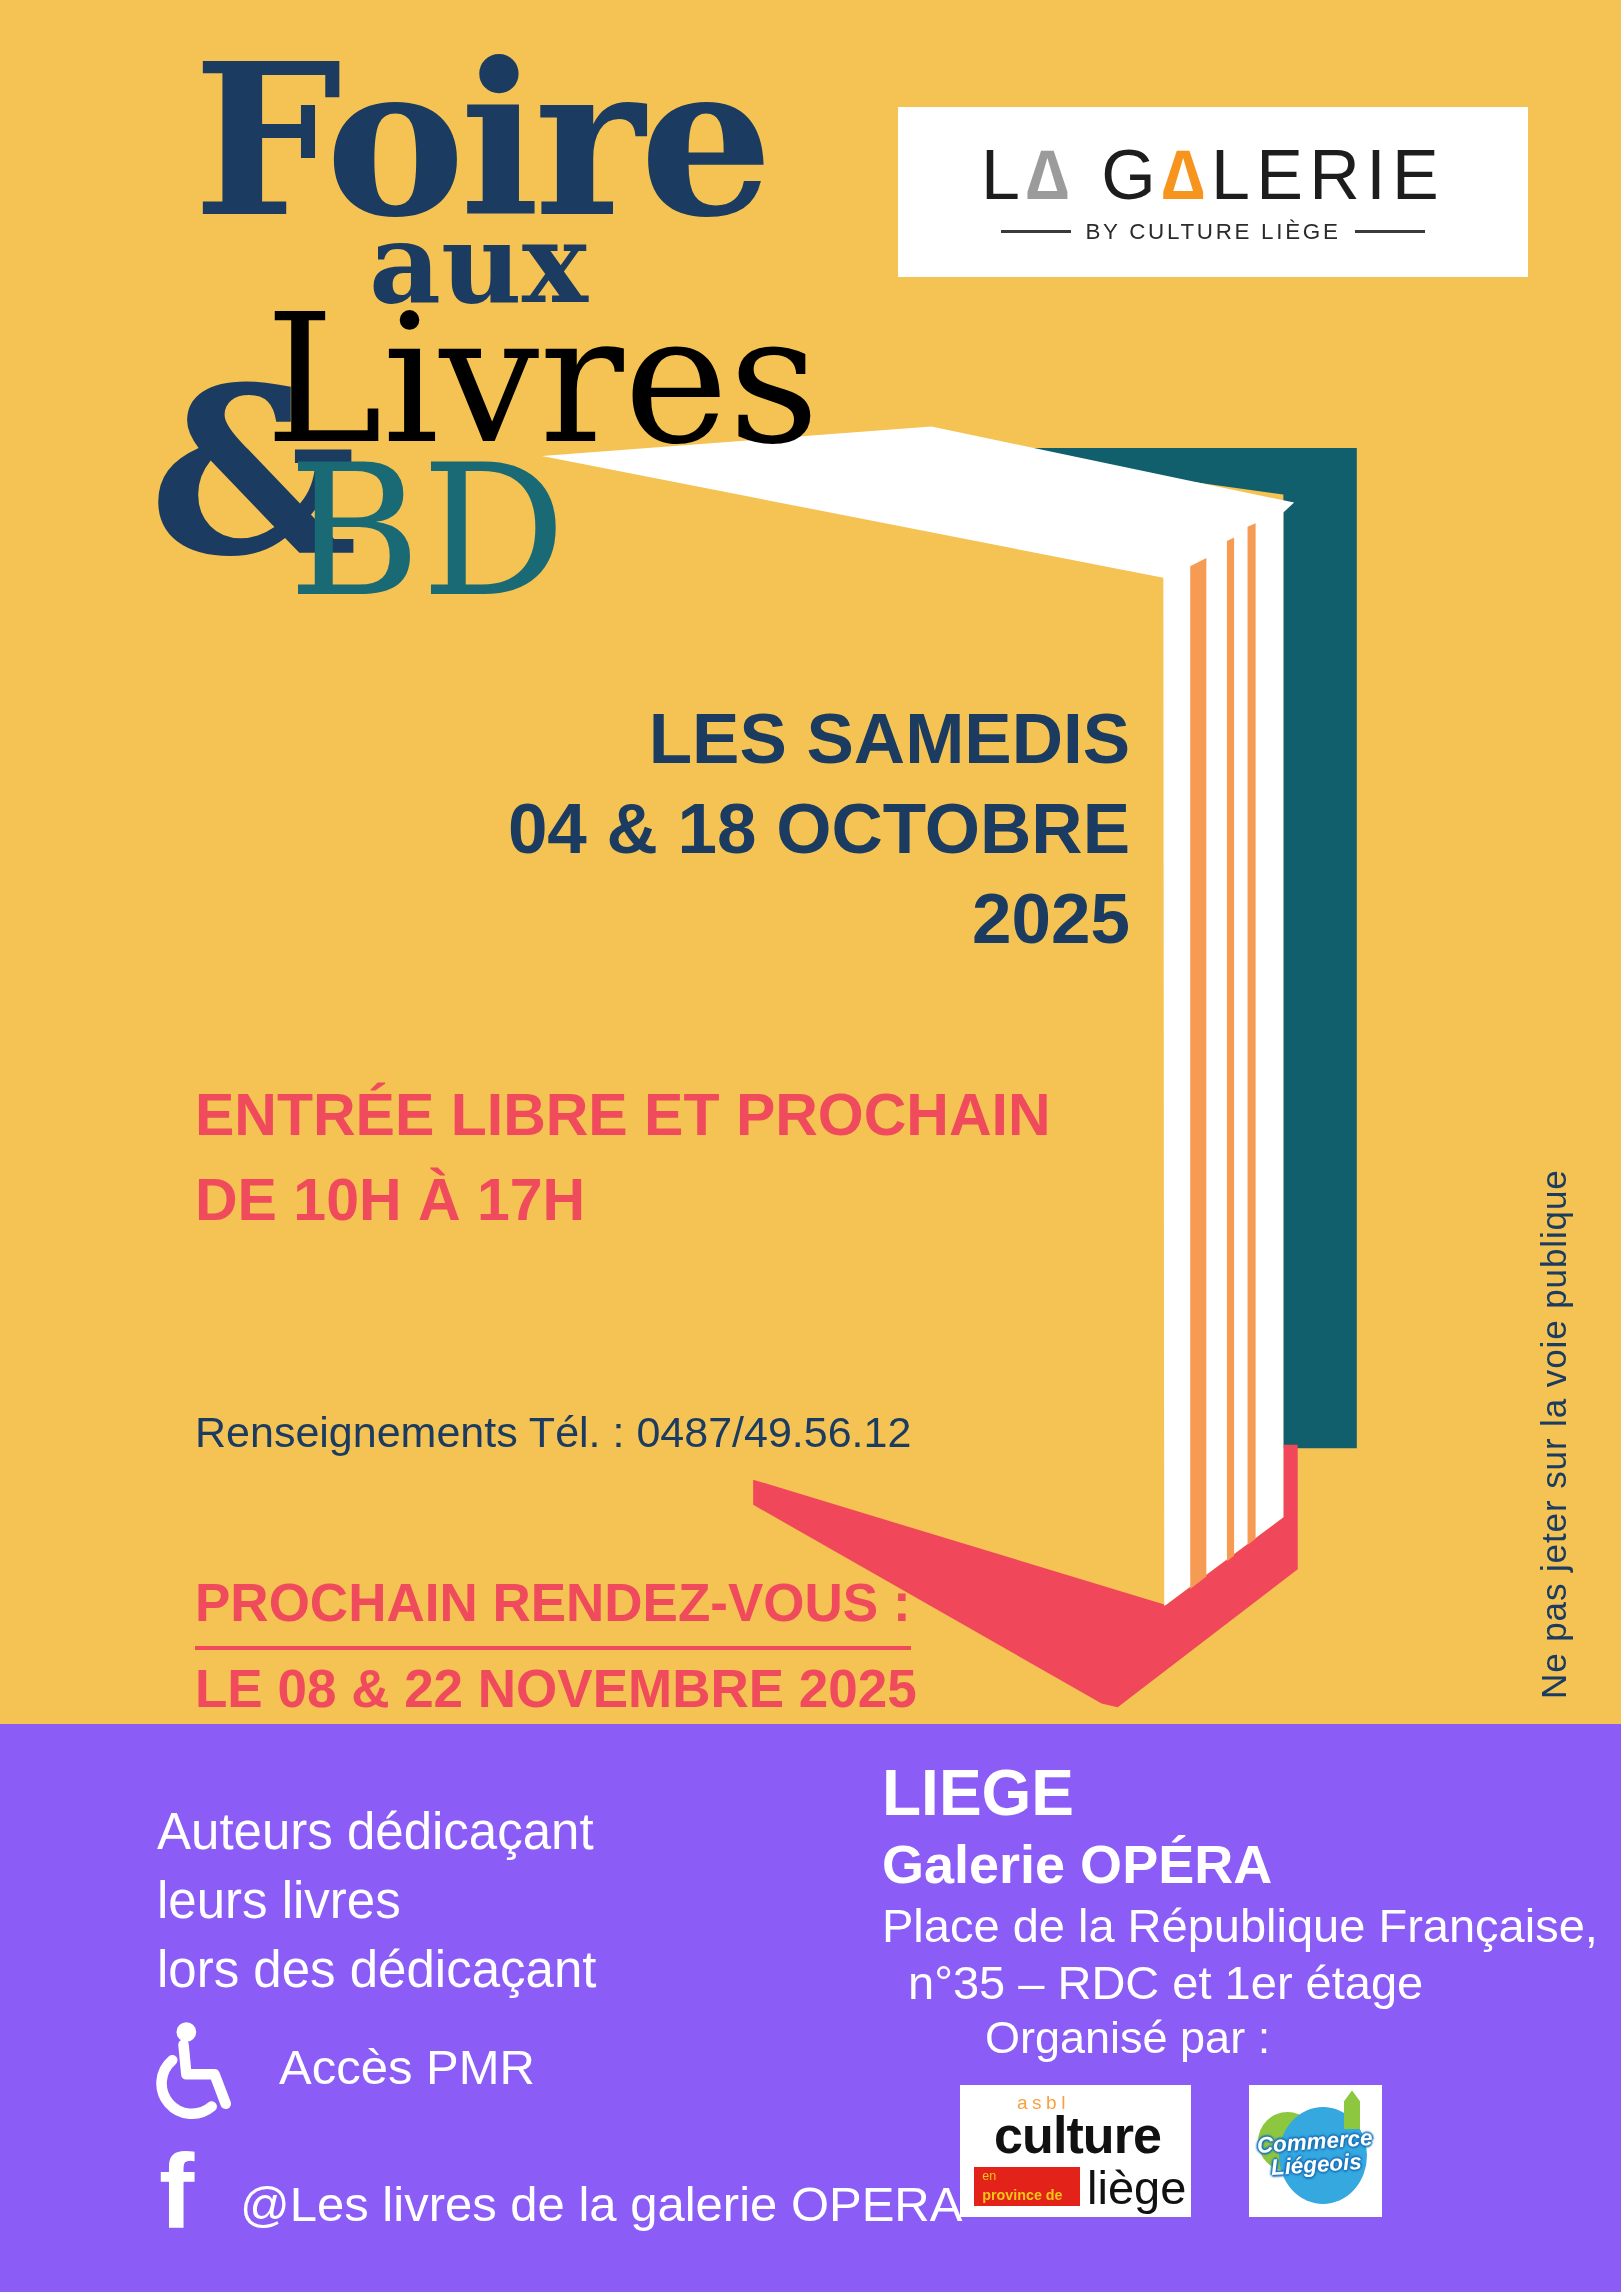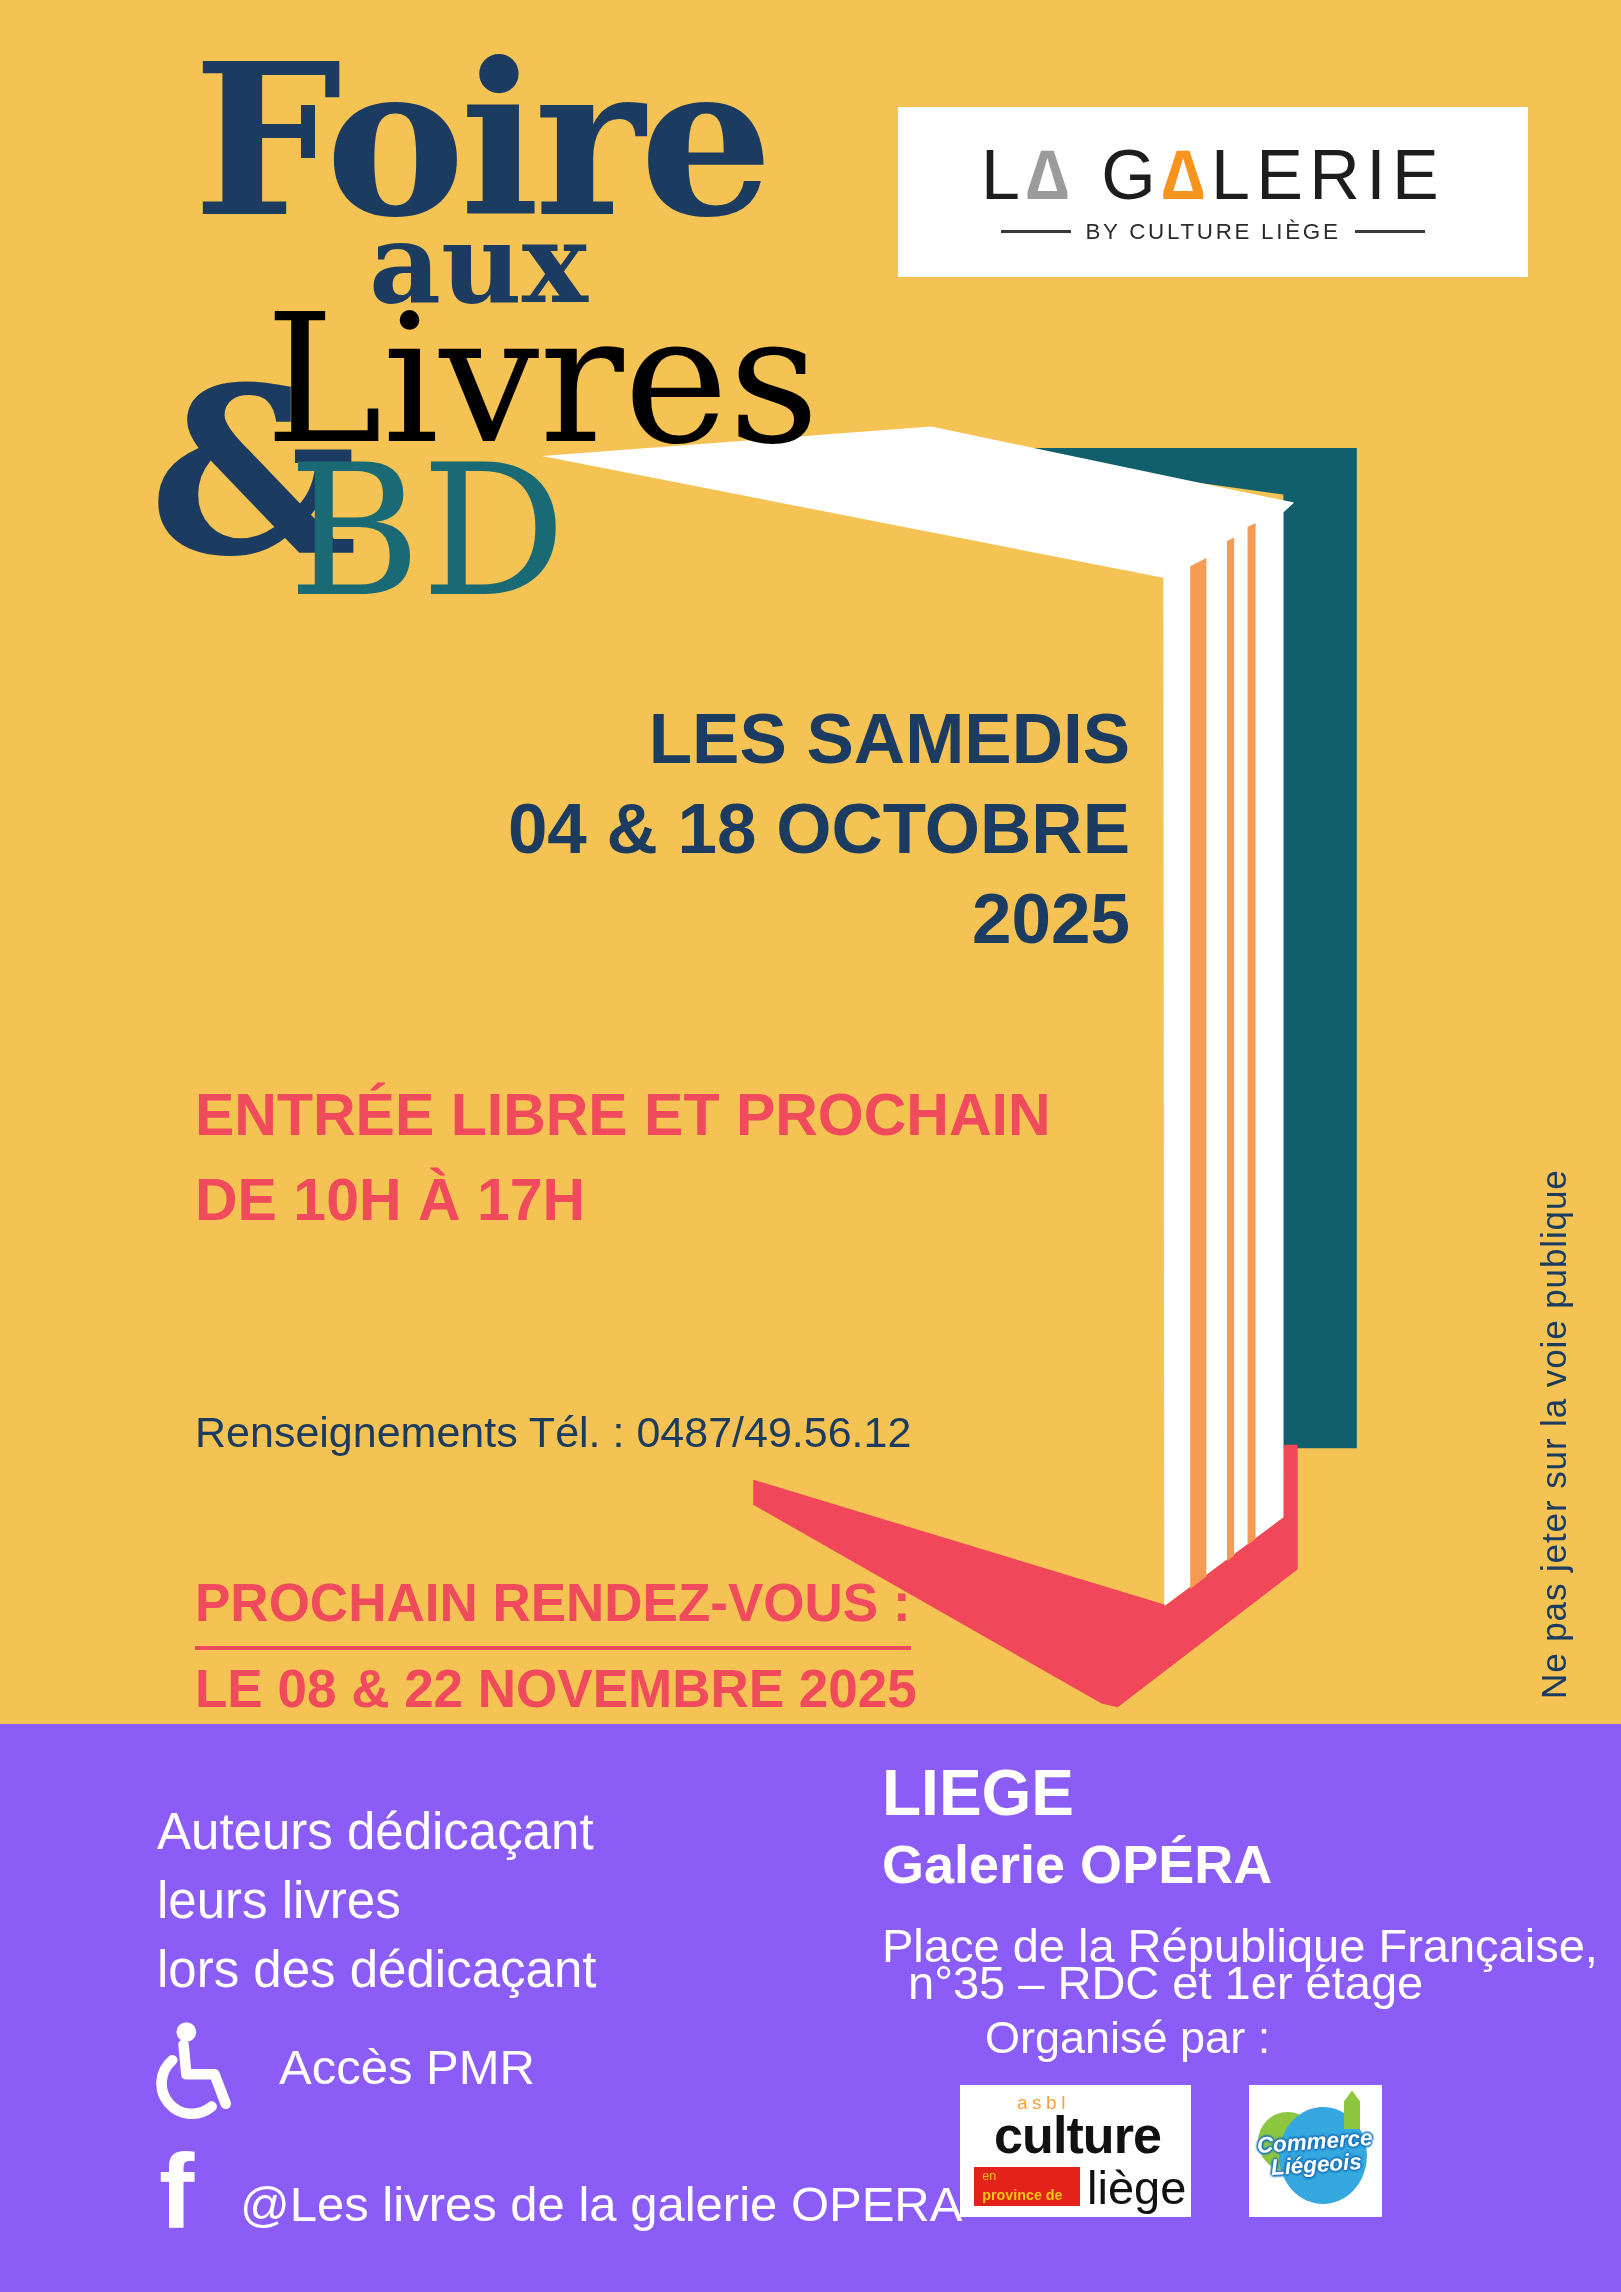--- a/index.html
+++ b/index.html
@@ -43,21 +43,21 @@
              color:#1B3C60;font-size:35px;letter-spacing:0.9px;white-space:nowrap;}
   
   .bottom{left:0;top:1724px;width:1621px;height:569px;background:#8b5cf6;color:#ffffff;}
   .authors{left:157px;top:73px;font-size:51px;line-height:69px;}
   .pmr-icon{left:154px;top:296px;width:90px;height:100px;}
   .pmr-label{left:279px;top:315px;font-size:49px;}
   .fb-icon{left:159px;top:414px;font-size:106px;font-weight:700;line-height:1;color:#fff;}
   .fb-label{left:240px;top:452px;font-size:49px;}
   .city{left:882px;top:32px;font-size:64px;font-weight:700;}
   .venue{left:882px;top:109px;font-size:54px;font-weight:700;}
-  .addr1{left:882px;top:174px;font-size:47px;margin-top:20px;}
+  .addr1{left:882px;top:174px;font-size:47px;}
   .addr2{left:908px;top:231px;font-size:47px;}
   .org{left:985px;top:288px;font-size:45px;}
   
   .logo-culture{left:960px;top:361px;width:231px;height:132px;background:#fff;color:#111;}
   .lc-asbl{left:57px;top:7.2px;color:#F9A03F;font-size:19px;letter-spacing:4.5px;}
   .lc-culture{left:34px;top:19.7px;font-size:52px;font-weight:700;letter-spacing:-0.9px;}
   .lc-redbox{left:14.3px;top:82px;width:106px;height:39px;background:#E32219;border-radius:0;color:#F5C518;}
   .lc-en{left:8px;top:1.8px;font-size:12.5px;}
   .lc-prov{left:8px;bottom:2.7px;font-size:14.3px;font-weight:700;}
   .lc-liege{left:127px;top:75px;font-size:47px;}

